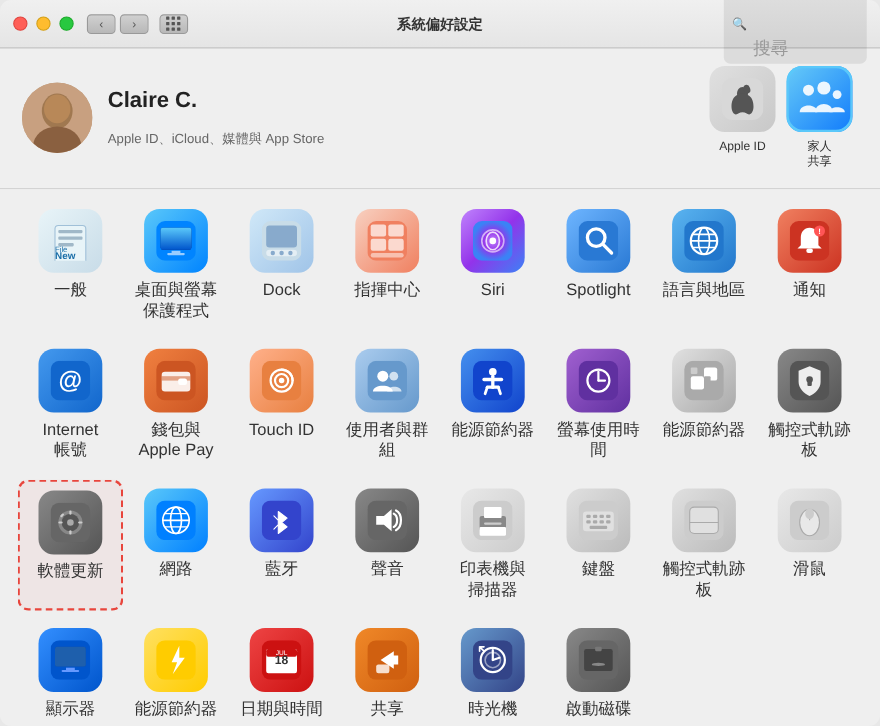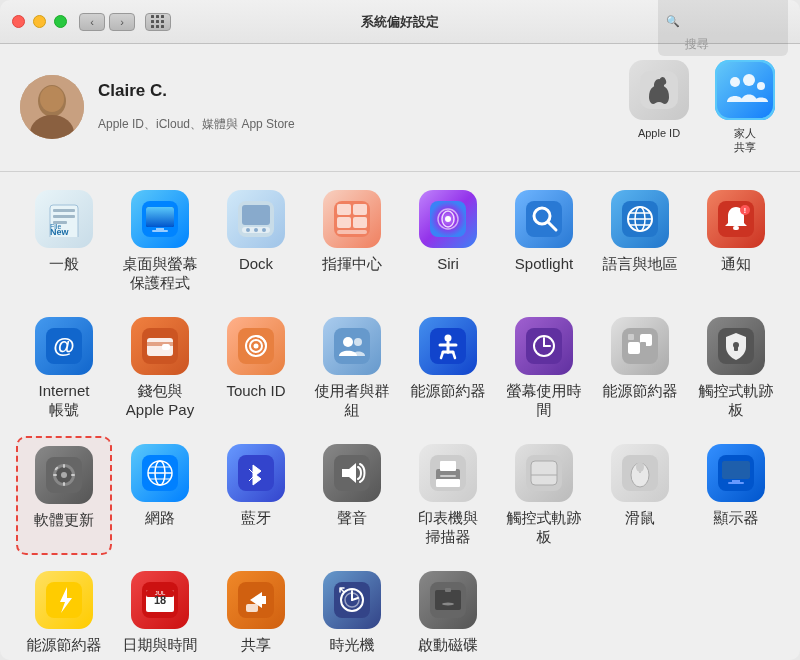--- a/index.html
+++ b/index.html
@@ -90,21 +90,21 @@
       margin-left: auto;
       display: flex;
       align-items: center;
       background: rgba(0,0,0,0.08);
       border-radius: 6px;
       padding: 3px 8px;
       gap: 5px;
       width: 130px;
     }
     .search-icon-svg { color: #888; font-size: 11px; }
-    .search-placeholder { font-size: 12px; color: #999; margin-top: 45px; }
+    .search-placeholder { font-size: 16px; color: #999; margin-top: 45px; }
 
     
     .profile-section {
       background: #efefef;
       padding: 16px 20px;
       display: flex;
       align-items: center;
       border-bottom: 1px solid #d0d0d0;
     }
     .avatar {
@@ -114,25 +114,25 @@
       overflow: hidden;
       margin-right: 14px;
       flex-shrink: 0;
       background: #c0a080;
       display: flex;
       align-items: center;
       justify-content: center;
       font-size: 28px;
     }
     .profile-info { flex: 1; }
-    .profile-name { font-size: 17px; font-weight: 600; color: #222; margin-bottom: 4px; }
+    .profile-name { font-size: 20px; font-weight: 600; color: #222; margin-bottom: 4px; }
     .profile-sub { font-size: 12px; color: #666; margin-top: 15px; }
     .profile-actions {
       display: flex;
-      gap: 16px;
+      gap: 0;
       margin-left: auto;
     }
     .profile-action-item {
       display: flex;
       flex-direction: column;
       align-items: center;
       gap: 6px;
       cursor: pointer;
       min-width: 70px;
     }
@@ -584,20 +584,38 @@
             <rect x="6" y="14" width="24" height="14" rx="2" fill="#888"></rect>
             <rect x="10" y="20" width="16" height="2" rx="1" fill="#ccc"></rect>
             <rect x="10" y="24" width="16" height="2" rx="1" fill="#ccc"></rect>
             <rect x="10" y="6" width="16" height="10" rx="1" fill="white"></rect>
             <rect x="6" y="24" width="24" height="8" rx="1" fill="white"></rect>
           </svg>
         </div>
         <div class="icon-label">印表機與<br>掃描器</div>
       </div>
       <div class="icon-item">
+        <div class="icon-box bg-keyboard">
+          <svg width="36" height="36" viewBox="0 0 36 36">
+            <rect width="36" height="36" rx="8" fill="#cccccc"></rect>
+            <rect x="4" y="10" width="28" height="18" rx="3" fill="#e0e0e0"></rect>
+            <rect x="7" y="13" width="4" height="3" rx="1" fill="#aaa"></rect>
+            <rect x="13" y="13" width="4" height="3" rx="1" fill="#aaa"></rect>
+            <rect x="19" y="13" width="4" height="3" rx="1" fill="#aaa"></rect>
+            <rect x="25" y="13" width="4" height="3" rx="1" fill="#aaa"></rect>
+            <rect x="7" y="18" width="4" height="3" rx="1" fill="#aaa"></rect>
+            <rect x="13" y="18" width="4" height="3" rx="1" fill="#aaa"></rect>
+            <rect x="19" y="18" width="4" height="3" rx="1" fill="#aaa"></rect>
+            <rect x="25" y="18" width="4" height="3" rx="1" fill="#aaa"></rect>
+            <rect x="10" y="23" width="16" height="3" rx="1" fill="#aaa"></rect>
+          </svg>
+        </div>
+        <div class="icon-label">鍵盤</div>
+      </div>
+      <div class="icon-item">
         <div class="icon-box bg-trackpad">
           <svg width="36" height="36" viewBox="0 0 36 36">
             <rect width="36" height="36" rx="8" fill="#cccccc"></rect>
             <rect x="5" y="6" width="26" height="24" rx="4" fill="#e0e0e0" stroke="#aaa" stroke-width="1"></rect>
             <line x1="5" y1="20" x2="31" y2="20" stroke="#aaa" stroke-width="1"></line>
           </svg>
         </div>
         <div class="icon-label">觸控式軌跡板</div>
       </div>
       <div class="icon-item">

